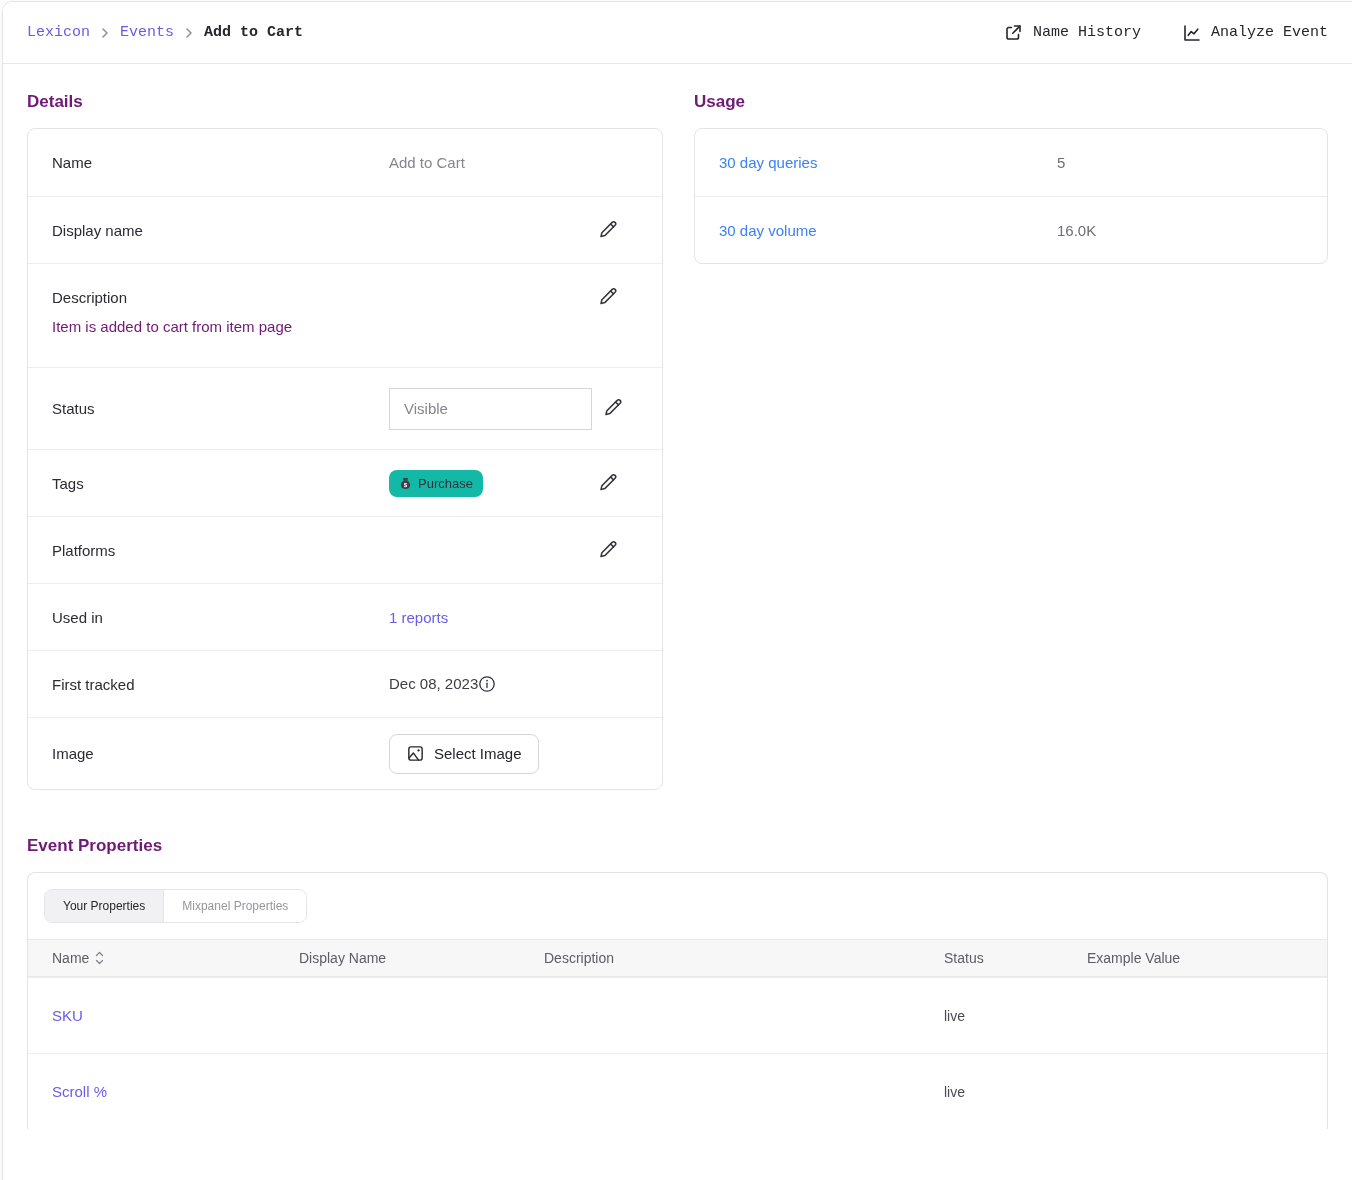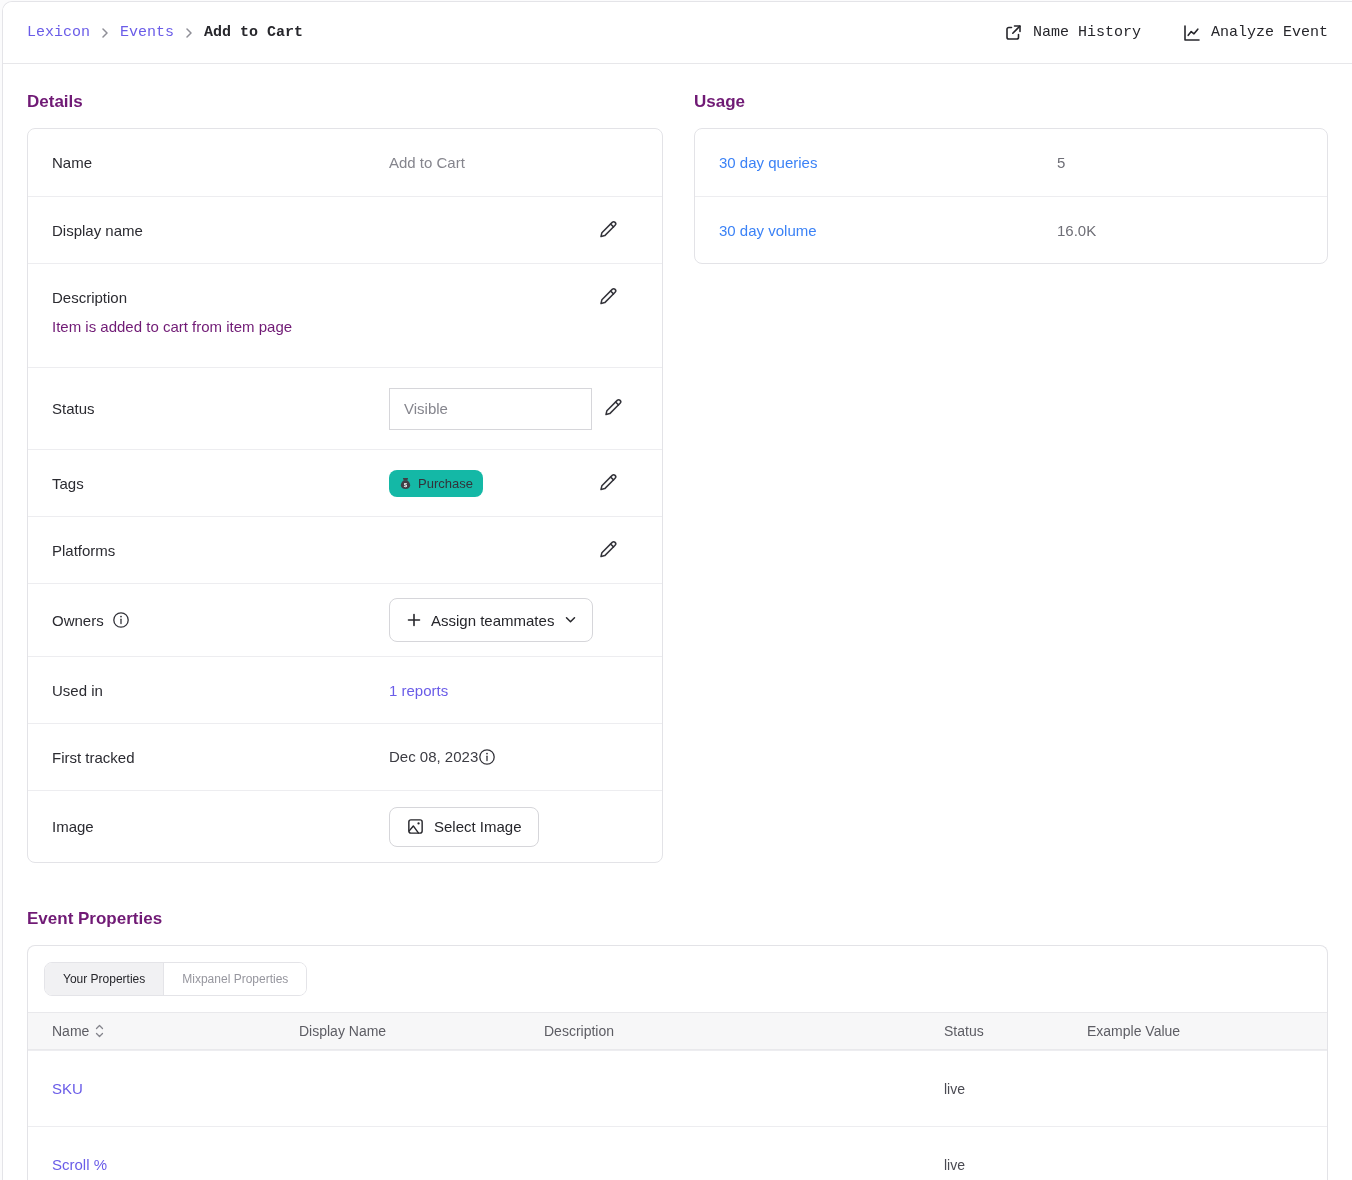--- a/index.html
+++ b/index.html
@@ -207,45 +207,20 @@
             <button class="edit-btn">
               <span>
                 <svg width="20" height="20" viewBox="0 0 20 20" fill="none" stroke="currentColor" stroke-width="1.5" stroke-linecap="round" stroke-linejoin="round">
                     <path d="M14.2 3.4a2 2 0 0 1 2.9 2.9L6.8 16.6 3 17.5l.9-3.8L14.2 3.4z"></path>
                     <path d="M12.6 5l2.9 2.9"></path>
                   </svg>
               </span>
             </button>
           </div>
 
-          <div class="detail-row row-owners">
-            <span class="detail-label">
-              <span>Owners</span>
-              <span class="info-icon">
-                <svg width="18" height="18" viewBox="0 0 18 18" fill="none" stroke="currentColor" stroke-width="1.3">
-                    <circle cx="9" cy="9" r="7.2"></circle>
-                    <line x1="9" y1="8.2" x2="9" y2="12.5" stroke-linecap="round"></line>
-                    <circle cx="9" cy="5.6" r="0.9" fill="currentColor" stroke="none"></circle>
-                  </svg>
-              </span>
-            </span>
-            <button class="outline-btn">
-              <span style="display:inline-flex;">
-                <svg width="16" height="16" viewBox="0 0 16 16" fill="none" stroke="currentColor" stroke-width="1.6" stroke-linecap="round">
-                    <path d="M8 2.5v11M2.5 8h11"></path>
-                  </svg>
-              </span>
-              <span>Assign teammates</span>
-              <span style="display:inline-flex; margin-left:2px;">
-                <svg width="11" height="8" viewBox="0 0 11 8" fill="none" stroke="currentColor" stroke-width="1.5" stroke-linecap="round" stroke-linejoin="round">
-                    <path d="M1.5 1.8l4 4 4-4"></path>
-                  </svg>
-              </span>
-            </button>
-          </div>
 
           <div class="detail-row">
             <span class="detail-label">Used in</span>
             <a class="link">1 reports</a>
           </div>
 
           <div class="detail-row">
             <span class="detail-label">First tracked</span>
             <span class="detail-value value-dark">
               <span>Dec 08, 2023</span>

